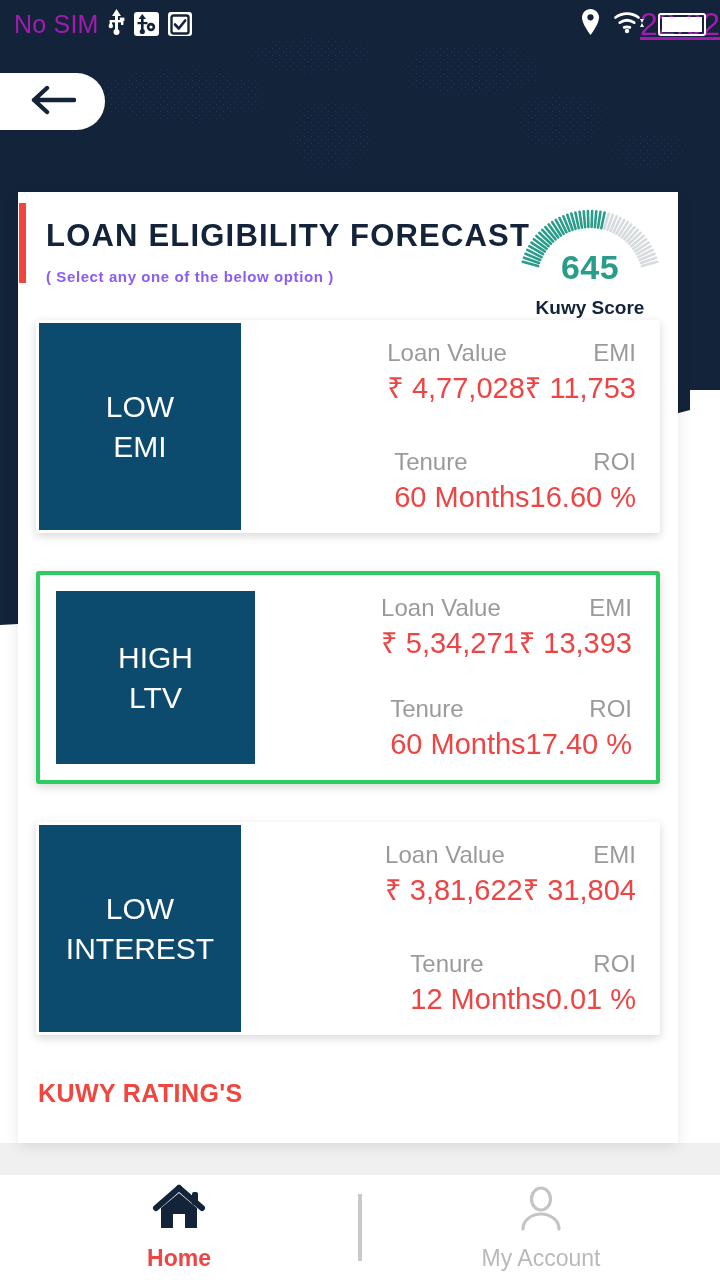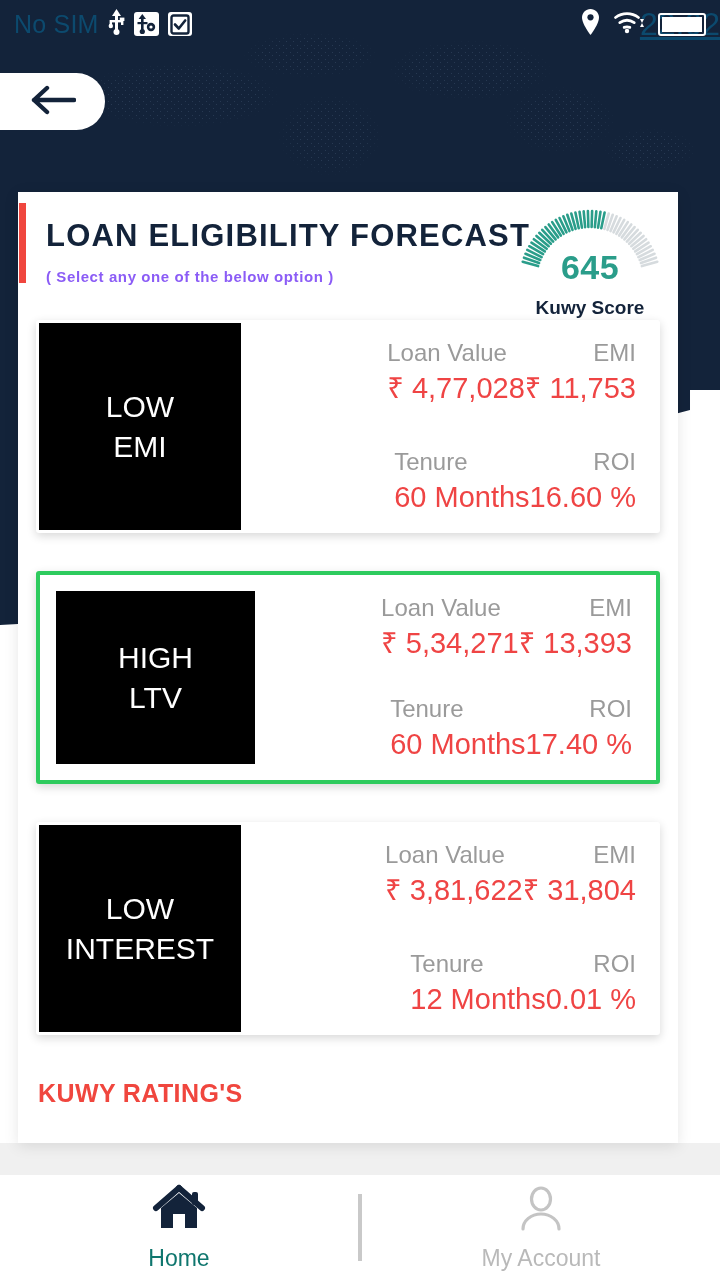--- a/index.html
+++ b/index.html
@@ -38,21 +38,21 @@
       radial-gradient(ellipse 90px 30px at 310px 55px, #000 55%, transparent 75%),
       radial-gradient(ellipse 70px 55px at 330px 135px, #000 50%, transparent 75%),
       radial-gradient(ellipse 110px 40px at 470px 70px, #000 55%, transparent 75%),
       radial-gradient(ellipse 75px 45px at 560px 120px, #000 50%, transparent 75%),
       radial-gradient(ellipse 60px 28px at 650px 150px, #000 50%, transparent 78%);
   }
 
   
   .statusbar {
     position:absolute; left:0; top:0; width:720px; height:48px;
-    display:flex; align-items:center; color:#0c4a6e; z-index:40;
+    display:flex; align-items:center; color:#a21caf; z-index:40;
     padding:0 14px;
   }
   .sb-left { display:flex; align-items:center; gap:9px; }
   .sb-sim { font-size:25px; letter-spacing:.2px; }
   .sb-mid { position:absolute; left:0; right:0; text-align:right; font-size:32px;text-decoration:underline; }
   .sb-right { margin-left:auto; display:flex; align-items:center; gap:13px; z-index:2; }
   .sb-icon-box { background:#ffffff; border-radius:3px; padding:1px 2px; display:flex; }
   .battery {
     width:48px; height:23px; border:2.5px solid #fff; border-radius:3px; position:relative;
   }
@@ -104,21 +104,21 @@
     position:relative; display:flex; background:#ffffff; height:213px;
     margin-bottom:38px; border-radius:3px;
     box-shadow:0 3px 10px rgba(0,0,0,.16);
     cursor:pointer;
   }
   .card.selected {
     border:4px solid #2ecb5e;
     box-shadow:0 3px 10px rgba(0,0,0,.16);
   }
   .card-tile {
-    width:202px; flex:0 0 202px; background:#000000;
+    width:202px; flex:0 0 202px; background:#0c4a6e;
     display:flex; flex-direction:column; align-items:center; justify-content:center;
     color:#ffffff; font-size:30px; line-height:1.33; text-align:center;
     margin:3px;
   }
   .card.selected .card-tile { margin:16px; width:199px; flex:0 0 199px; }
   .card-body {
     flex:1; padding:18px 24px 16px 20px;
     display:flex; flex-direction:column; justify-content:space-between;
   }
   .card-row { display:flex; justify-content:flex-end; }
@@ -140,21 +140,21 @@
 
   
   .bottomnav {
     position:absolute; left:0; bottom:0; width:720px; height:105px;
     background:#ffffff; display:flex; align-items:center; z-index:25;
   }
   .nav-item {
     flex:1; display:flex; flex-direction:column; align-items:center; gap:9px; cursor:pointer;
   }
   .nav-label { font-size:23px; color:#b9b9b9; }
-  .nav-item.active .nav-label { color:#0f766e; }
+  .nav-item.active .nav-label { color:#ef4444;font-weight:bold; }
   .nav-sep { width:2px; height:67px; background:#c9c9c9; }
 </style>
 </head>
 <body>
 
 <div class="hero">
   <div class="hero-map"></div>
 </div>
 
 <div class="statusbar">

